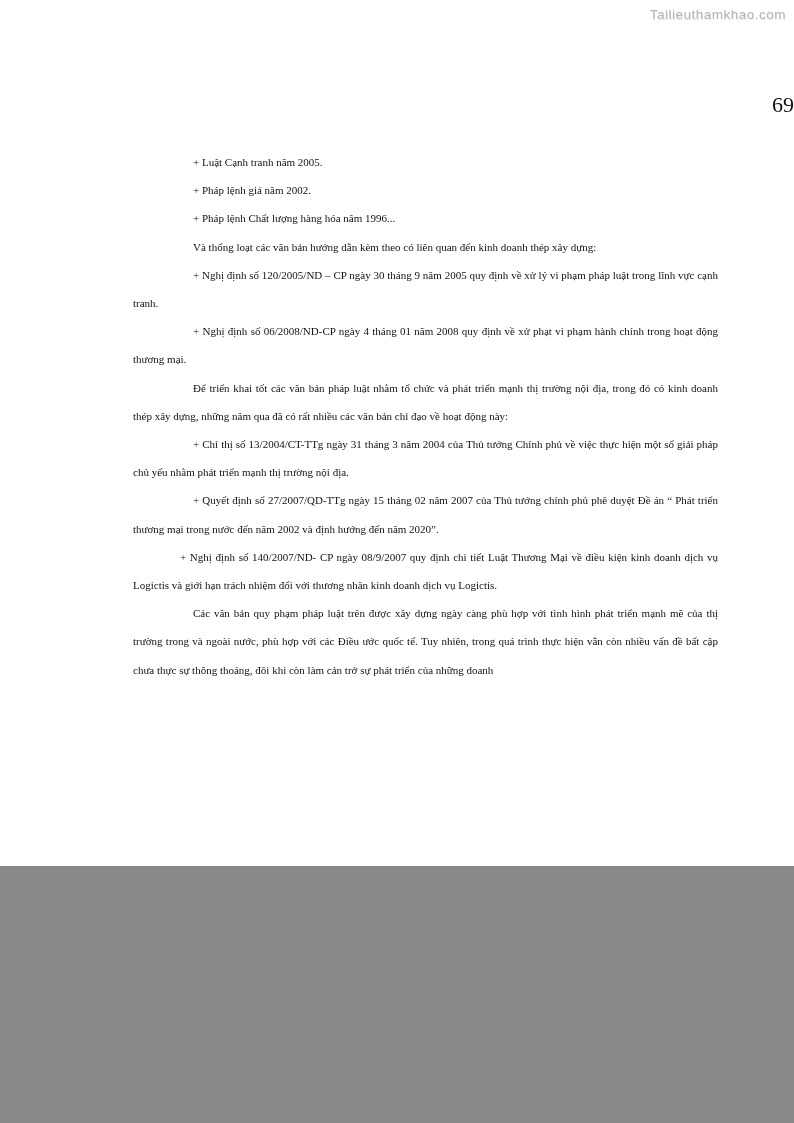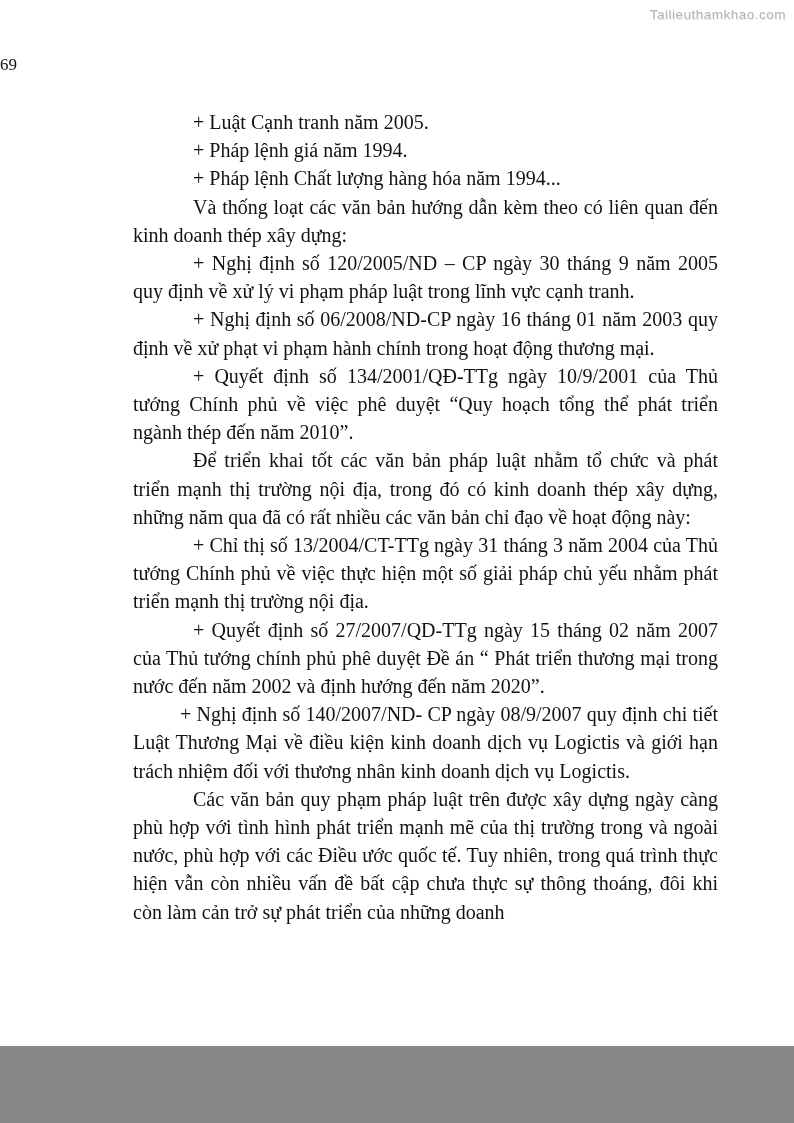--- a/index.html
+++ b/index.html
@@ -1,47 +1,47 @@
 <!DOCTYPE html>
 <html lang="vi"><head>
 <meta charset="utf-8">
 <style>
   * { margin: 0; padding: 0; box-sizing: border-box; }
   html, body { background: #888; }
   .page {
     position: relative;
     width: 794px;
-    height: 1046px;
+    height: 866px;
     margin: 0 auto;
     background: #ffffff;
     overflow: hidden;
     font-family: "Liberation Serif", "DejaVu Serif", serif;
     color: #121212;
   }
   .watermark {
     position: absolute;
     top: 7px;
     right: 8px;
     font-family: "Liberation Sans", "DejaVu Sans", sans-serif;
     font-size: 13.5px;
     color: #b5b5b5;
     text-shadow: 0.5px 0.5px 0 #e8e8e8;
     letter-spacing: 0.5px;
   }
   .page-number {
-    margin-top: 54px;
-    text-align: left;
-    font-size: 17px;
+    margin-top: 94px;
+    text-align: right;
+    font-size: 22px;
     line-height: 22px;
   }
   .body-text {
     margin-top: 32px;
     padding-left: 133px;
     padding-right: 76px;
-    font-size: 20px;
+    font-size: 11px;
     line-height: 28.2px;
     text-align: justify;
     text-justify: inter-word;
   }
   .body-text p {
     text-indent: 60px;
     margin: 0;
   }
   .body-text p.indent-sm {
     text-indent: 47px;
@@ -51,26 +51,25 @@
 <body>
 
 <div class="page">
 
   <div class="watermark">Tailieuthamkhao.com</div>
 
   <div class="page-number">69</div>
 
   <div class="body-text">
     <p>+ Luật Cạnh tranh năm 2005.</p>
-    <p>+ Pháp lệnh giá năm 1994.</p>
-    <p>+ Pháp lệnh Chất lượng hàng hóa năm 1994...</p>
+    <p>+ Pháp lệnh giá năm 2002.</p>
+    <p>+ Pháp lệnh Chất lượng hàng hóa năm 1996...</p>
     <p>Và thống loạt các văn bản hướng dẫn kèm theo có liên quan đến kinh doanh thép xây dựng:</p>
     <p>+ Nghị định số 120/2005/ND – CP ngày 30 tháng 9 năm 2005 quy định về xử lý vi phạm pháp luật trong lĩnh vực cạnh tranh.</p>
-    <p>+ Nghị định số 06/2008/ND-CP ngày 16 tháng 01 năm 2003 quy định về xử phạt vi phạm hành chính trong hoạt động thương mại.</p>
-    <p>+ Quyết định số 134/2001/QĐ-TTg ngày 10/9/2001 của Thủ tướng Chính phủ về việc phê duyệt “Quy hoạch tổng thể phát triển ngành thép đến năm 2010”.</p>
+    <p>+ Nghị định số 06/2008/ND-CP ngày 4 tháng 01 năm 2008 quy định về xử phạt vi phạm hành chính trong hoạt động thương mại.</p>
     <p>Để triển khai tốt các văn bản pháp luật nhằm tổ chức và phát triển mạnh thị trường nội địa, trong đó có kinh doanh thép xây dựng, những năm qua đã có rất nhiều các văn bản chỉ đạo về hoạt động này:</p>
     <p>+ Chỉ thị số 13/2004/CT-TTg ngày 31 tháng 3 năm 2004 của Thủ tướng Chính phủ về việc thực hiện một số giải pháp chủ yếu nhằm phát triển mạnh thị trường nội địa.</p>
     <p>+ Quyết định số 27/2007/QD-TTg ngày 15 tháng 02 năm 2007 của Thủ tướng chính phủ phê duyệt Đề án “ Phát triển thương mại trong nước đến năm 2002 và định hướng đến năm 2020”.</p>
     <p class="indent-sm">+ Nghị định số 140/2007/ND- CP ngày 08/9/2007 quy định chi tiết Luật Thương Mại về điều kiện kinh doanh dịch vụ Logictis và giới hạn trách nhiệm đối với thương nhân kinh doanh dịch vụ Logictis.</p>
     <p>Các văn bản quy phạm pháp luật trên được xây dựng ngày càng phù hợp với tình hình phát triển mạnh mẽ của thị trường trong và ngoài nước, phù hợp với các Điều ước quốc tế. Tuy nhiên, trong quá trình thực hiện vẫn còn nhiều vấn đề bất cập chưa thực sự thông thoáng, đôi khi còn làm cản trở sự phát triển của những doanh</p>
   </div>
 
 </div>
 
 </body></html>

